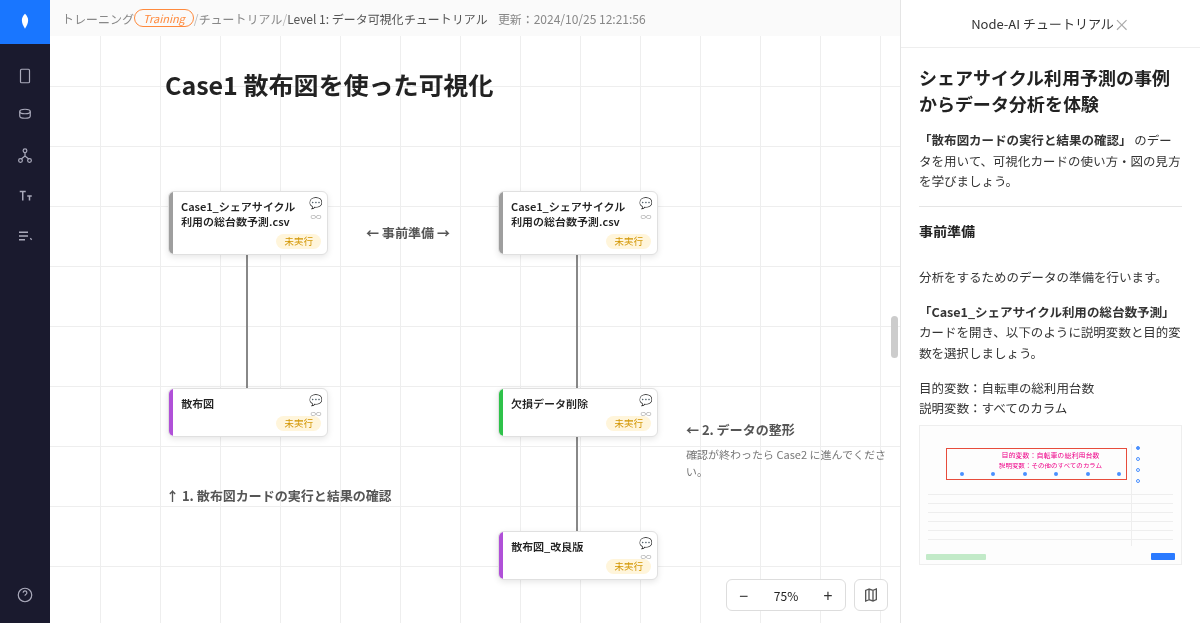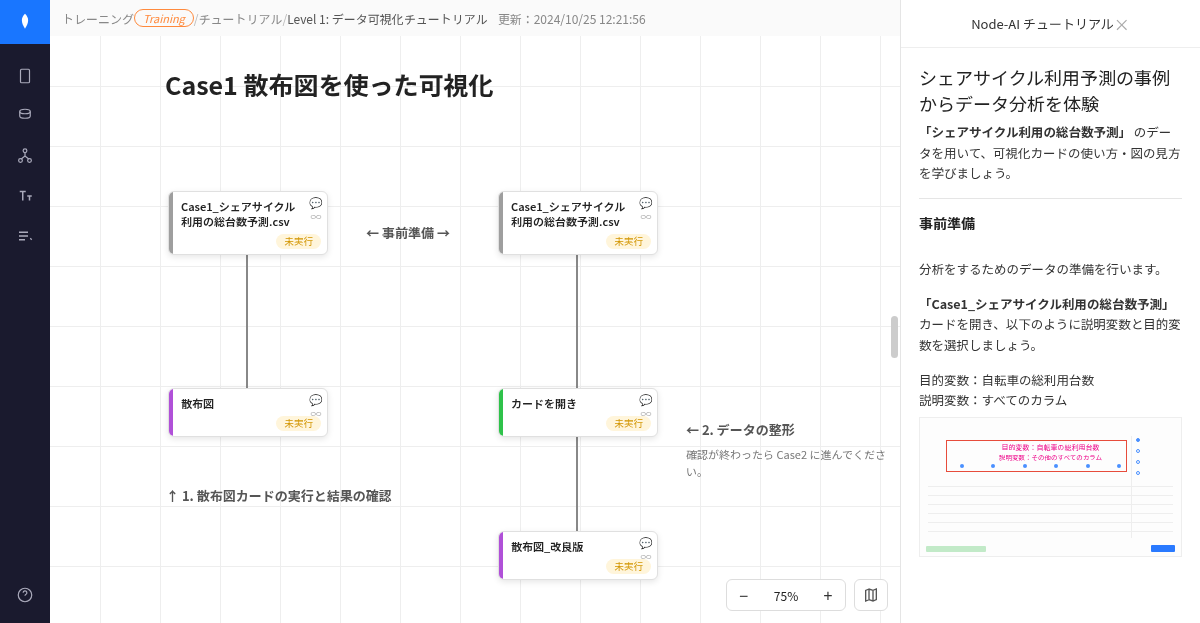--- a/index.html
+++ b/index.html
@@ -167,21 +167,21 @@
       padding: 0 14px;
       display: flex;
       align-items: center;
       justify-content: center;
       border-bottom: 1px solid #eee;
       font-size: 13px;
       color: #333;
     }
     .rp-close { color: #aaa; font-size: 16px; cursor: pointer; }
     .rp-body { padding: 16px 18px; overflow: auto; flex: 1; }
-    .rp-body h2 { font-size: 18px; font-weight: 400; line-height: 1.45; margin-bottom: 6px; }
+    .rp-body h2 { font-size: 18px; font-weight: 700; line-height: 1.45; margin-bottom: 14px; }
     .rp-body p { font-size: 12.5px; line-height: 1.65; margin-bottom: 14px; color: #333;}
     .rp-body .bold { font-weight: 700; }
     .rp-body hr { border: none; border-top: 1px solid #e5e5e5; margin: 14px 0; }
     .rp-body h3 { font-size: 14px; font-weight: 700; margin-bottom: 26px; }
     .rp-thumb {
       width: 100%;
       height: 140px;
       background: #fdfdfd;
       border: 1px solid #eee;
       margin-top: 6px;
@@ -307,21 +307,21 @@
       </div>
     </div>
 
     <div class="node" style="left:448px; top:352px;">
       <div class="stripe green"></div>
       <div class="node-body">
         <div class="node-corner-icons">
           <span>💬</span>
           <span>∞</span>
         </div>
-        <div class="node-title">カードを開き</div>
+        <div class="node-title">欠損データ削除</div>
         <span class="node-tag">未実行</span>
       </div>
     </div>
 
     <div class="node" style="left:448px; top:495px;">
       <div class="stripe purple"></div>
       <div class="node-body">
         <div class="node-corner-icons">
           <span>💬</span>
           <span>∞</span>
@@ -354,21 +354,21 @@
 </div>
 
 <div class="right-panel">
   <div class="rp-header">
     <span>Node-AI チュートリアル</span>
     <span class="rp-close">×</span>
   </div>
   <div class="rp-body">
     <h2>シェアサイクル利用予測の事例からデータ分析を体験</h2>
     <p>
-      <span class="bold">「シェアサイクル利用の総台数予測」</span><span> のデータを用いて、可視化カードの使い方・図の見方を学びましょう。</span>
+      <span class="bold">「散布図カードの実行と結果の確認」</span><span> のデータを用いて、可視化カードの使い方・図の見方を学びましょう。</span>
     </p>
     <hr>
     <h3>事前準備</h3>
     <p>分析をするためのデータの準備を行います。</p>
     <p>
       <span class="bold">「Case1_シェアサイクル利用の総台数予測」</span><span> カードを開き、以下のように説明変数と目的変数を選択しましょう。</span>
     </p>
     <p style="margin-bottom:4px;">
       <span>目的変数：自転車の総利用台数</span><br>
       <span>説明変数：すべてのカラム</span>

